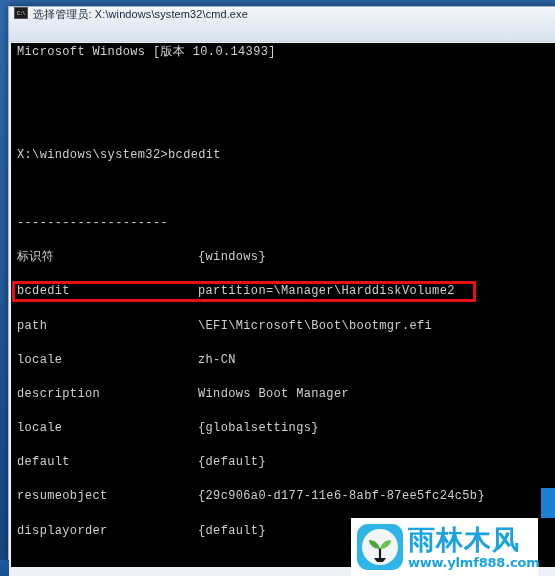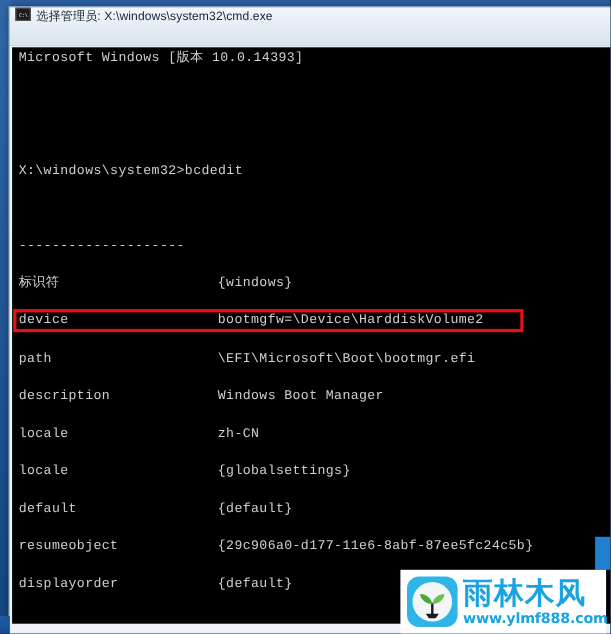--- a/index.html
+++ b/index.html
@@ -130,21 +130,21 @@
     width: 464px;
     height: 21px;
     border: 3px solid #e51111;
     box-sizing: border-box;
     pointer-events: none;
   }
 
   
   #watermark {
     position: absolute;
-    right: 4px;
+    right: 17px;
     bottom: 0px;
     width: 187px;
     height: 58px;
     background: #ffffff;
     display: flex;
     align-items: center;
     padding-left: 6px;
     box-sizing: border-box;
   }
   #wm-logo {
@@ -218,24 +218,24 @@
 
     <div id="console-outer">
       <div id="console-inner">
         <div class="console-text" id="console-text"><span class="line">Microsoft Windows [版本 10.0.14393]</span>
 <span class="line"></span>
 <span class="line"></span>
 <span class="line">X:\windows\system32&gt;bcdedit</span>
 <span class="line"></span>
 <span class="line">--------------------</span>
 <span class="line"><span class="key">标识符</span><span>{windows}</span></span>
-<span class="line"><span class="key">device</span><span>bootmgfw=\Device\HarddiskVolume2</span></span>
+<span class="line"><span class="key">bcdedit</span><span>partition=\Manager\HarddiskVolume2</span></span>
 <span class="line"><span class="key">path</span><span>\EFI\Microsoft\Boot\bootmgr.efi</span></span>
+<span class="line"><span class="key">locale</span><span>zh-CN</span></span>
 <span class="line"><span class="key">description</span><span>Windows Boot Manager</span></span>
-<span class="line"><span class="key">locale</span><span>zh-CN</span></span>
 <span class="line"><span class="key">locale</span><span>{globalsettings}</span></span>
 <span class="line"><span class="key">default</span><span>{default}</span></span>
 <span class="line"><span class="key">resumeobject</span><span>{29c906a0-d177-11e6-8abf-87ee5fc24c5b}</span></span>
 <span class="line"><span class="key">displayorder</span><span>{default}</span></span>
 
 
 
 
 
 

